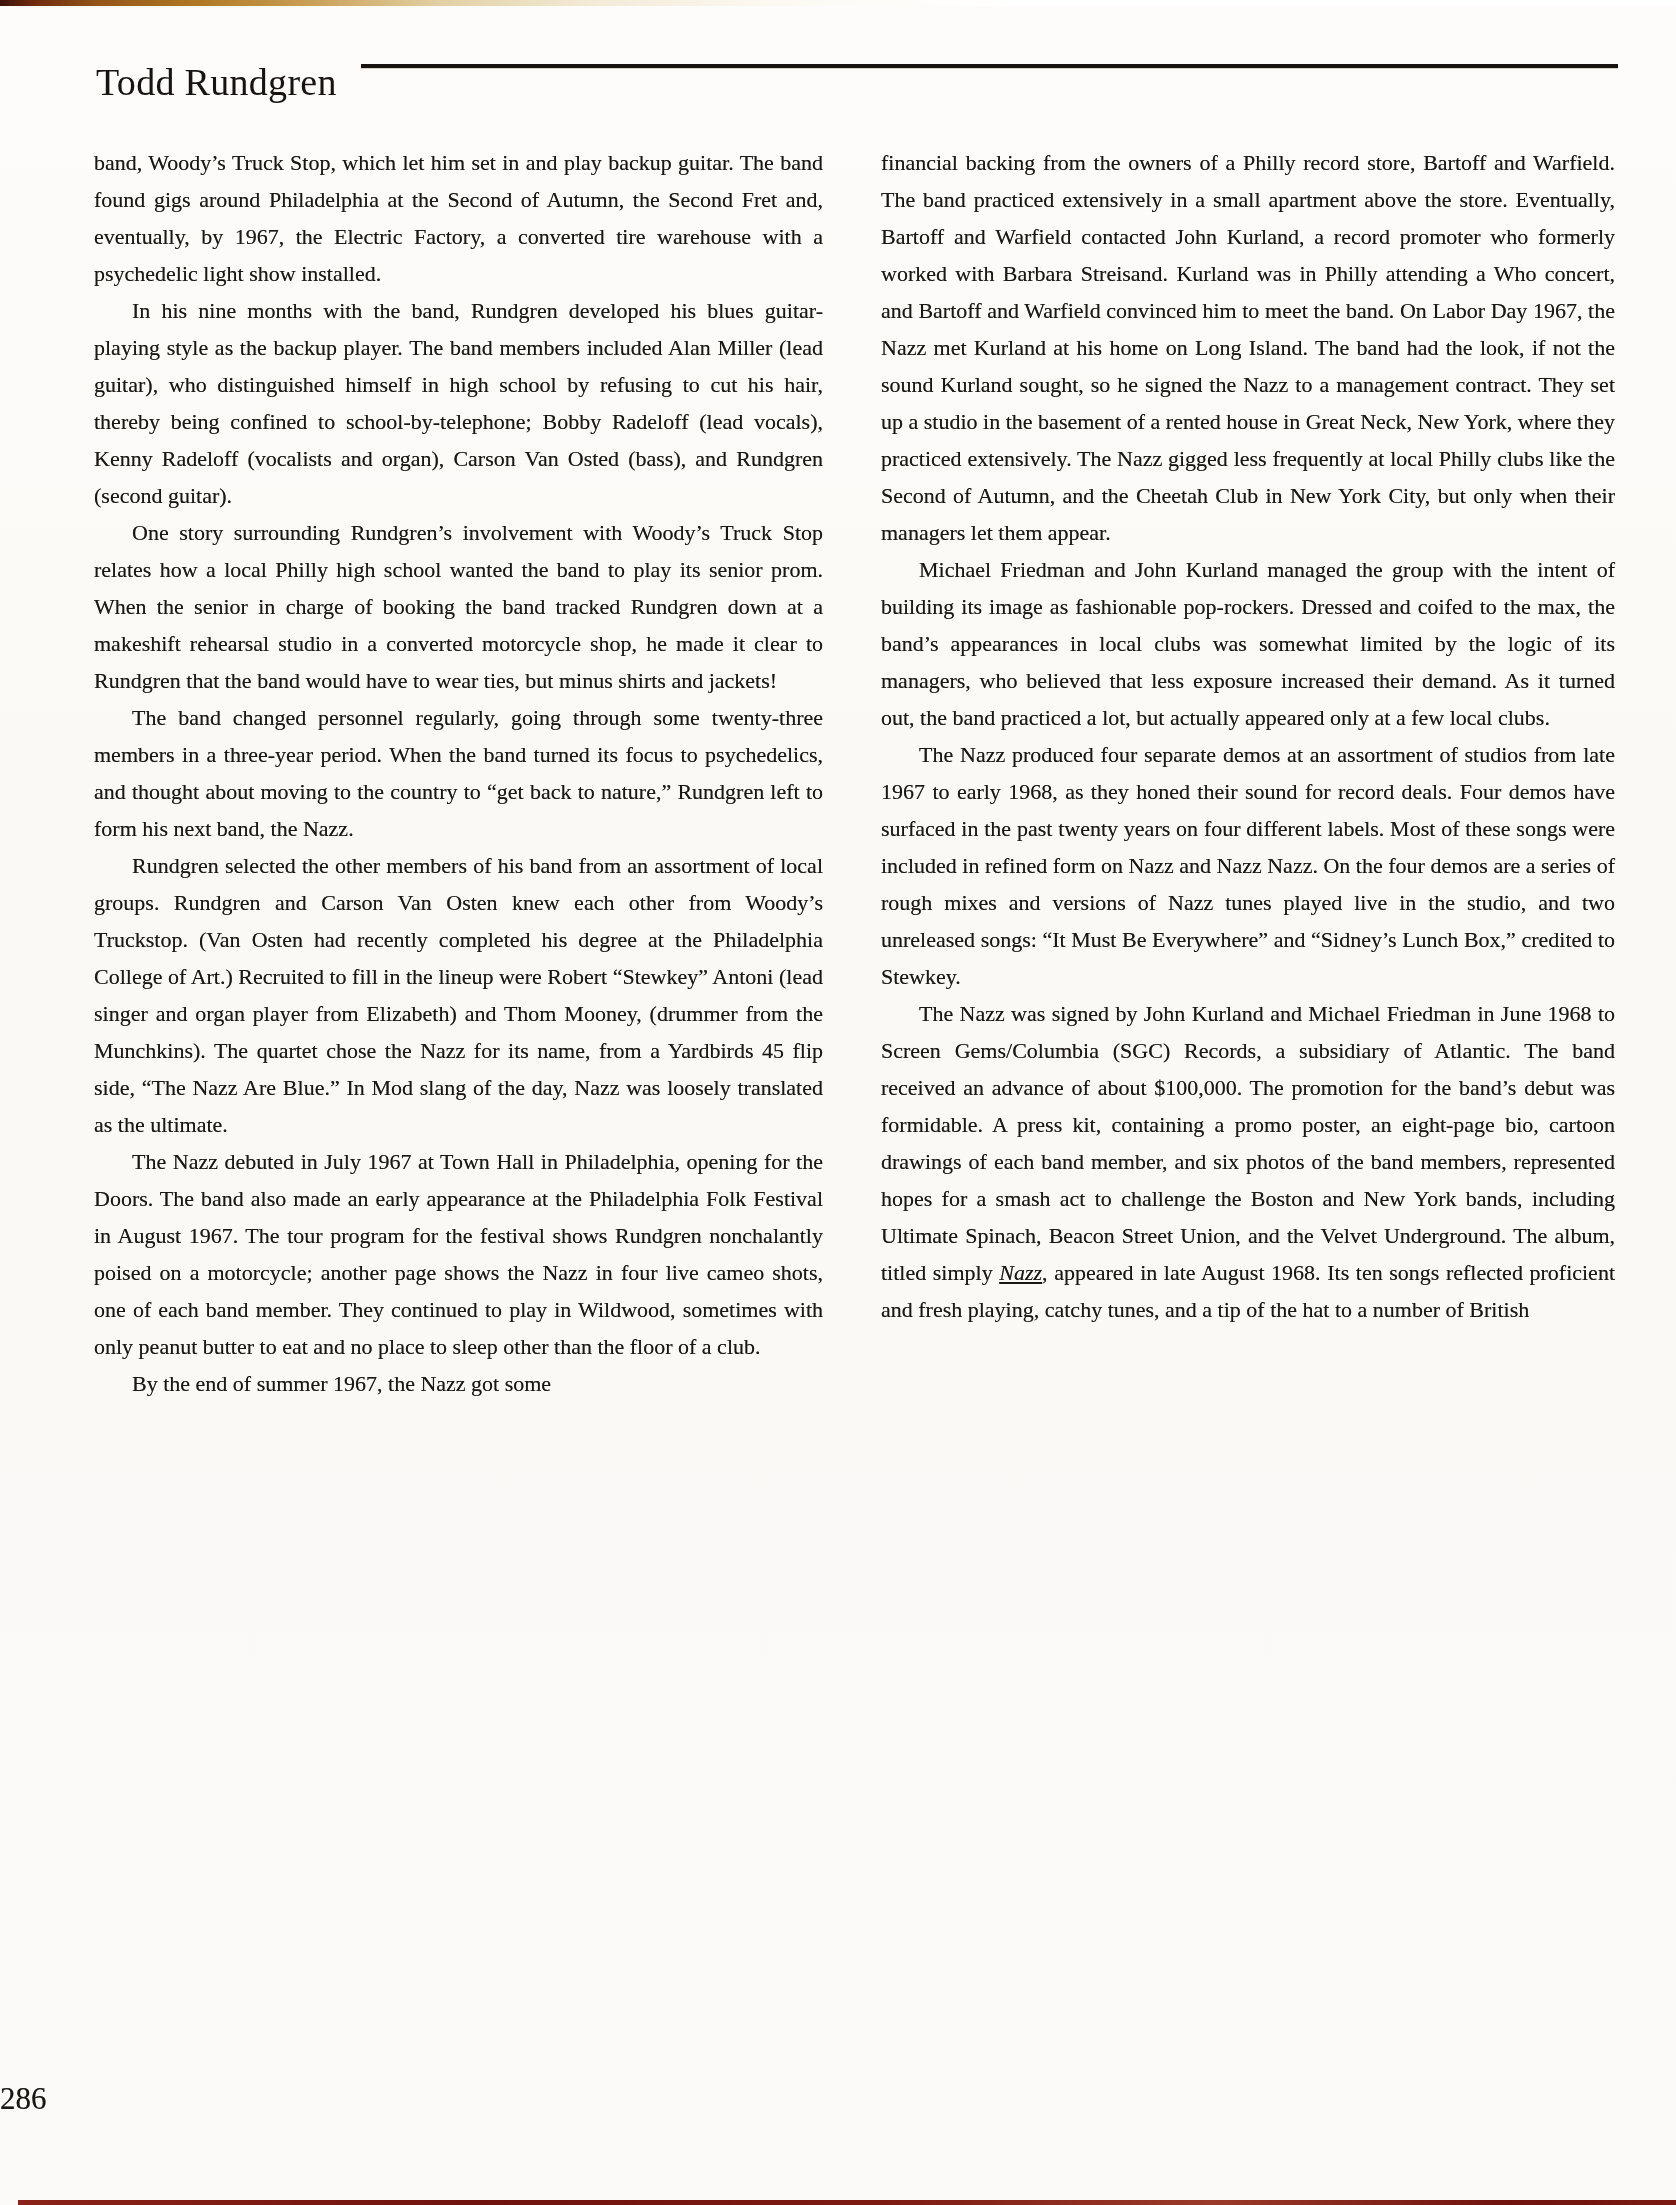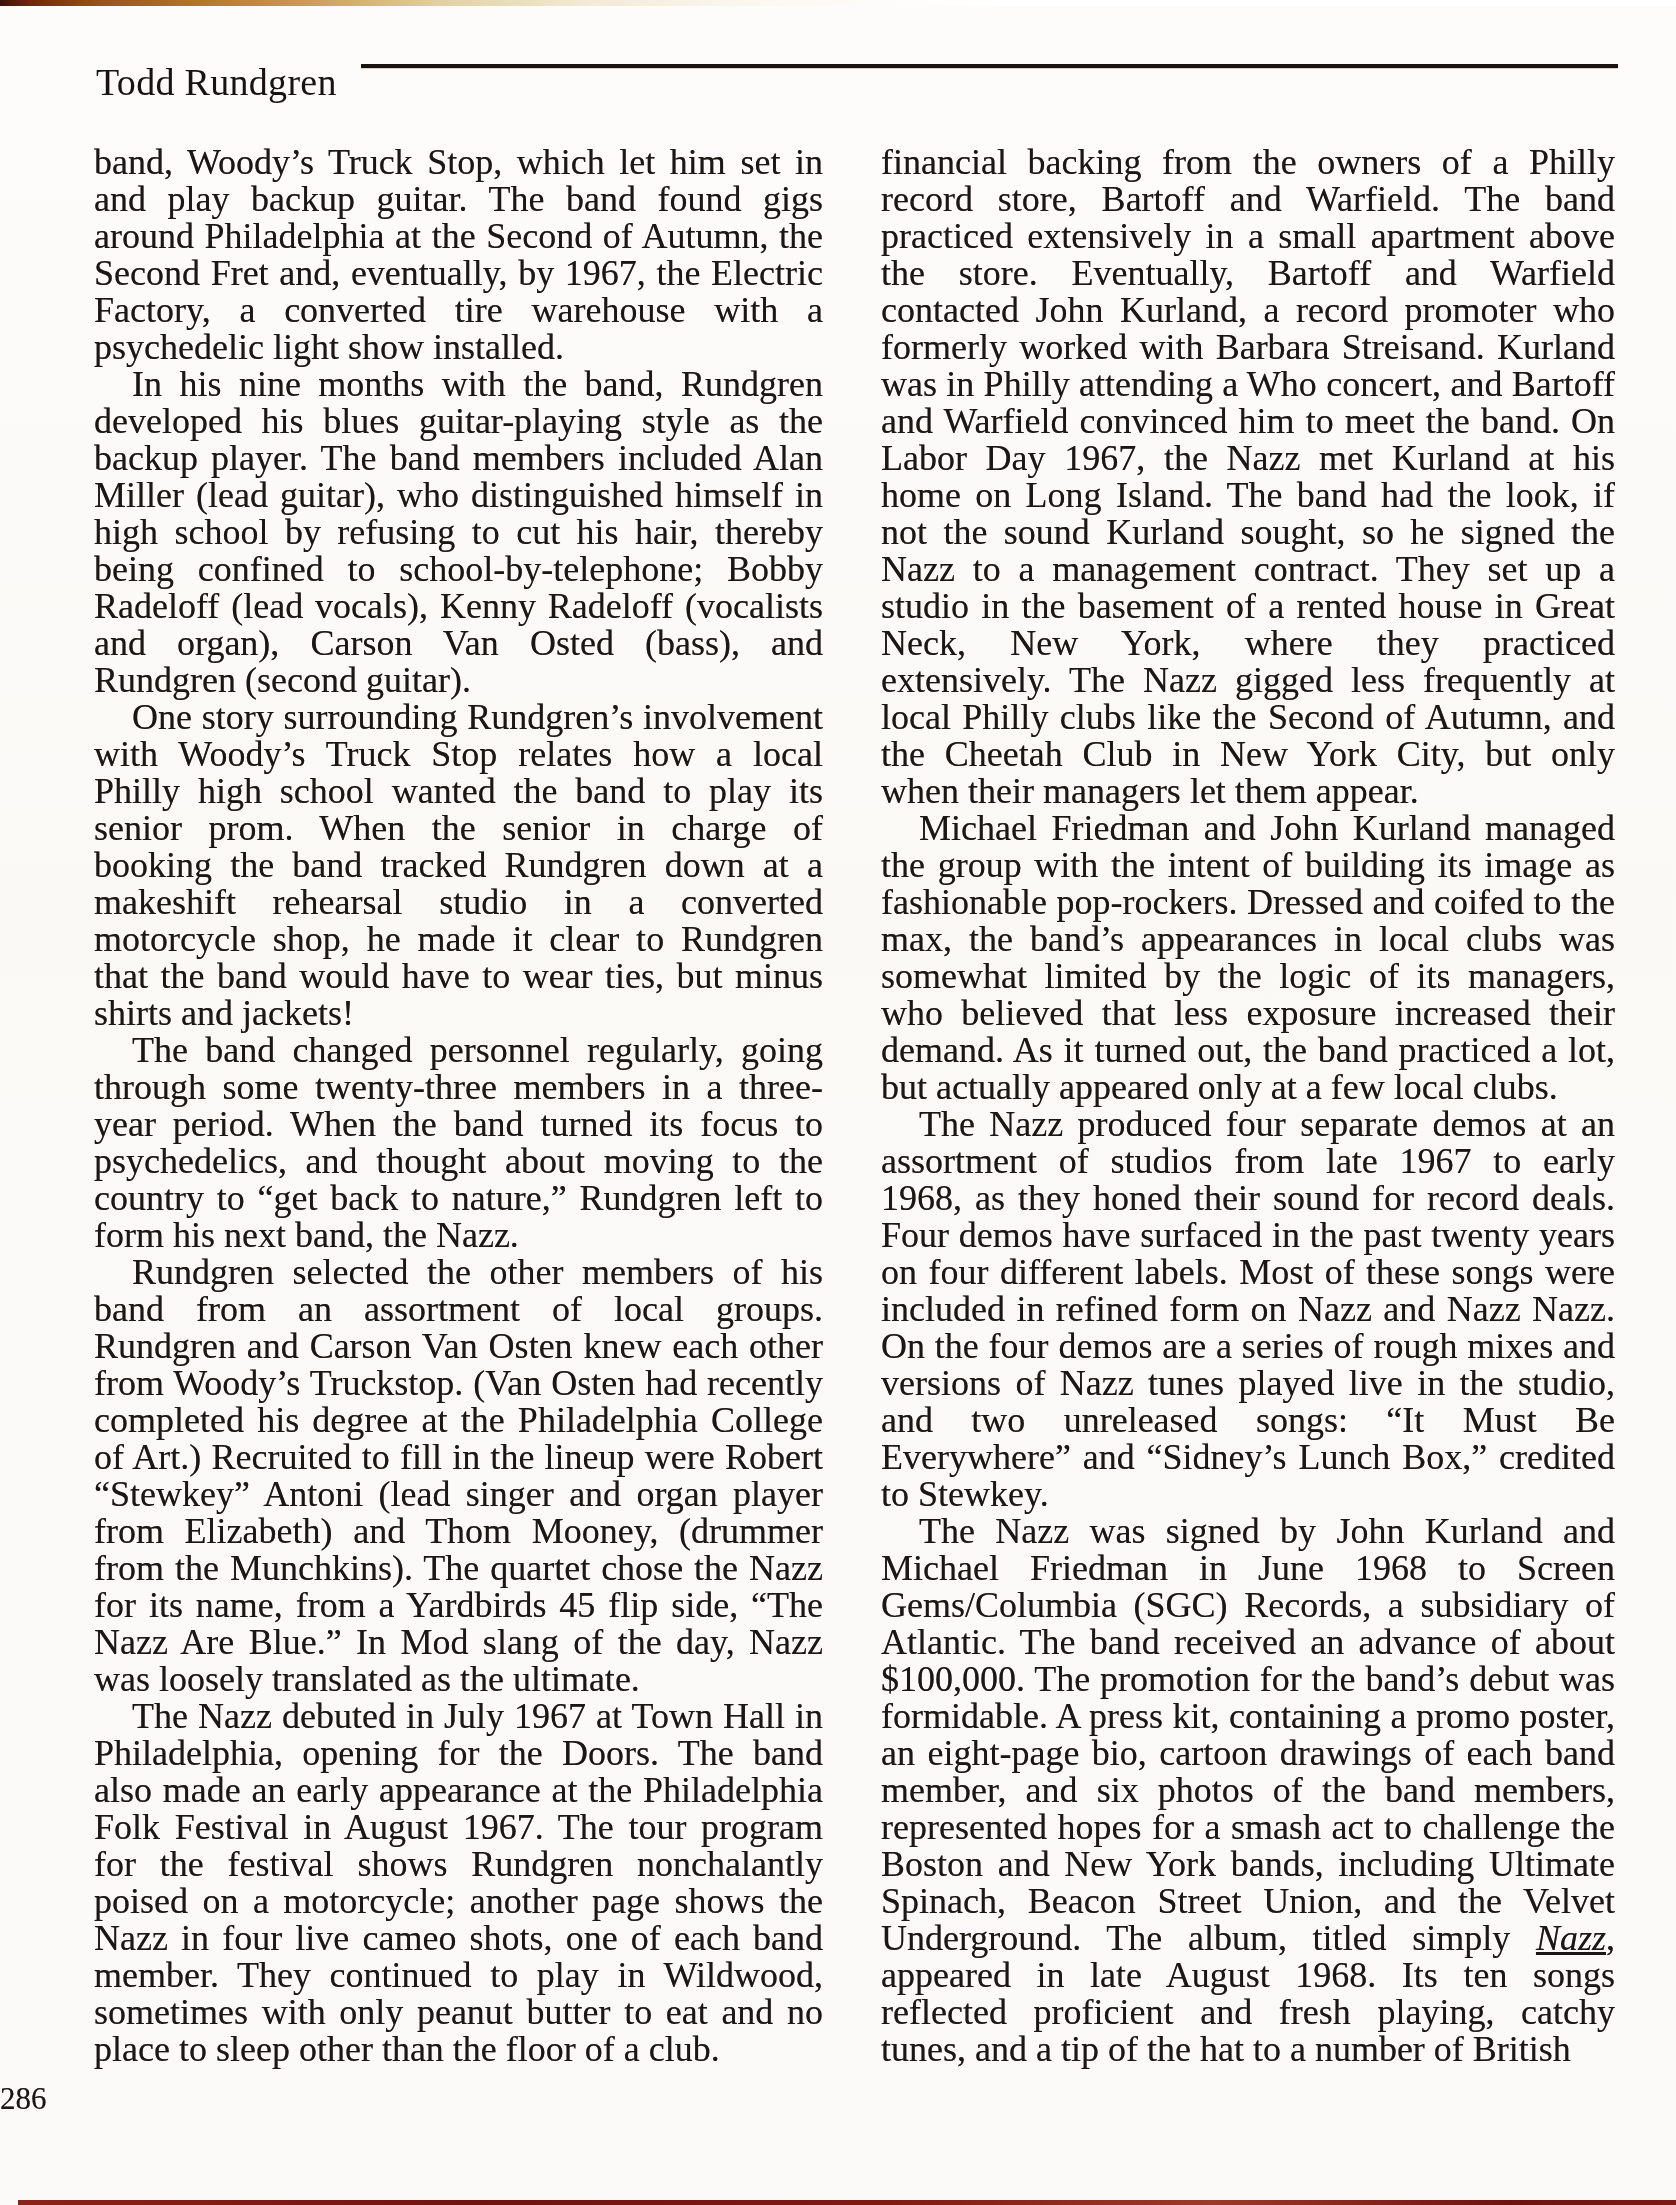--- a/index.html
+++ b/index.html
@@ -48,21 +48,21 @@
   }
 
   
   .columns {
     position: absolute;
     left: 94px; top: 144px;
     width: 1521px;
     display: flex;
     gap: 58px;
   }
-  .col { font-size: 36px; line-height: 37px; }
+  .col { font-size: 22px; line-height: 37px; }
   .col-left  { width: 729px; }
   .col-right { width: 734px; }
   .col p {
     margin: 0;
     text-align: justify;
     text-shadow: 0 0 0.3px rgba(20,14,8,0.55);
   }
   .col p.indent { text-indent: 38px; }
   .col em { font-style: italic; text-decoration: underline; }
 
@@ -86,20 +86,21 @@
 </header>
 
 <main class="columns">
   <div class="col col-left">
       <p>band, Woody’s Truck Stop, which let him set in and play backup guitar. The band found gigs around Philadelphia at the Second of Autumn, the Second Fret and, eventually, by 1967, the Electric Factory, a converted tire warehouse with a psychedelic light show installed.</p>
       <p class="indent">In his nine months with the band, Rundgren developed his blues guitar-playing style as the backup player. The band members included Alan Miller (lead guitar), who distinguished himself in high school by refusing to cut his hair, thereby being confined to school-by-telephone; Bobby Radeloff (lead vocals), Kenny Radeloff (vocalists and organ), Carson Van Osted (bass), and Rundgren (second guitar).</p>
       <p class="indent">One story surrounding Rundgren’s involvement with Woody’s Truck Stop relates how a local Philly high school wanted the band to play its senior prom. When the senior in charge of booking the band tracked Rundgren down at a makeshift rehearsal studio in a converted motorcycle shop, he made it clear to Rundgren that the band would have to wear ties, but minus shirts and jackets!</p>
       <p class="indent">The band changed personnel regularly, going through some twenty-three members in a three-year period. When the band turned its focus to psychedelics, and thought about moving to the country to “get back to nature,” Rundgren left to form his next band, the Nazz.</p>
       <p class="indent">Rundgren selected the other members of his band from an assortment of local groups. Rundgren and Carson Van Osten knew each other from Woody’s Truckstop. (Van Osten had recently completed his degree at the Philadelphia College of Art.) Recruited to fill in the lineup were Robert “Stewkey” Antoni (lead singer and organ player from Elizabeth) and Thom Mooney, (drummer from the Munchkins). The quartet chose the Nazz for its name, from a Yardbirds 45 flip side, “The Nazz Are Blue.” In Mod slang of the day, Nazz was loosely translated as the ultimate.</p>
       <p class="indent">The Nazz debuted in July 1967 at Town Hall in Philadelphia, opening for the Doors. The band also made an early appearance at the Philadelphia Folk Festival in August 1967. The tour program for the festival shows Rundgren nonchalantly poised on a motorcycle; another page shows the Nazz in four live cameo shots, one of each band member. They continued to play in Wildwood, sometimes with only peanut butter to eat and no place to sleep other than the floor of a club.</p>
+      <p class="indent">By the end of summer 1967, the Nazz got some</p>
     </div>
   <div class="col col-right">
       <p>financial backing from the owners of a Philly record store, Bartoff and Warfield. The band practiced extensively in a small apartment above the store. Eventually, Bartoff and Warfield contacted John Kurland, a record promoter who formerly worked with Barbara Streisand. Kurland was in Philly attending a Who concert, and Bartoff and Warfield convinced him to meet the band. On Labor Day 1967, the Nazz met Kurland at his home on Long Island. The band had the look, if not the sound Kurland sought, so he signed the Nazz to a management contract. They set up a studio in the basement of a rented house in Great Neck, New York, where they practiced extensively. The Nazz gigged less frequently at local Philly clubs like the Second of Autumn, and the Cheetah Club in New York City, but only when their managers let them appear.</p>
       <p class="indent">Michael Friedman and John Kurland managed the group with the intent of building its image as fashionable pop-rockers. Dressed and coifed to the max, the band’s appearances in local clubs was somewhat limited by the logic of its managers, who believed that less exposure increased their demand. As it turned out, the band practiced a lot, but actually appeared only at a few local clubs.</p>
       <p class="indent">The Nazz produced four separate demos at an assortment of studios from late 1967 to early 1968, as they honed their sound for record deals. Four demos have surfaced in the past twenty years on four different labels. Most of these songs were included in refined form on Nazz and Nazz Nazz. On the four demos are a series of rough mixes and versions of Nazz tunes played live in the studio, and two unreleased songs: “It Must Be Everywhere” and “Sidney’s Lunch Box,” credited to Stewkey.</p>
       <p class="indent">The Nazz was signed by John Kurland and Michael Friedman in June 1968 to Screen Gems/Columbia (SGC) Records, a subsidiary of Atlantic. The band received an advance of about $100,000. The promotion for the band’s debut was formidable. A press kit, containing a promo poster, an eight-page bio, cartoon drawings of each band member, and six photos of the band members, represented hopes for a smash act to challenge the Boston and New York bands, including Ultimate Spinach, Beacon Street Union, and the Velvet Underground. The album, titled simply <em>Nazz</em>, appeared in late August 1968. Its ten songs reflected proficient and fresh playing, catchy tunes, and a tip of the hat to a number of British</p>
     </div>
 </main>
 
 <div class="page-number">286</div>

